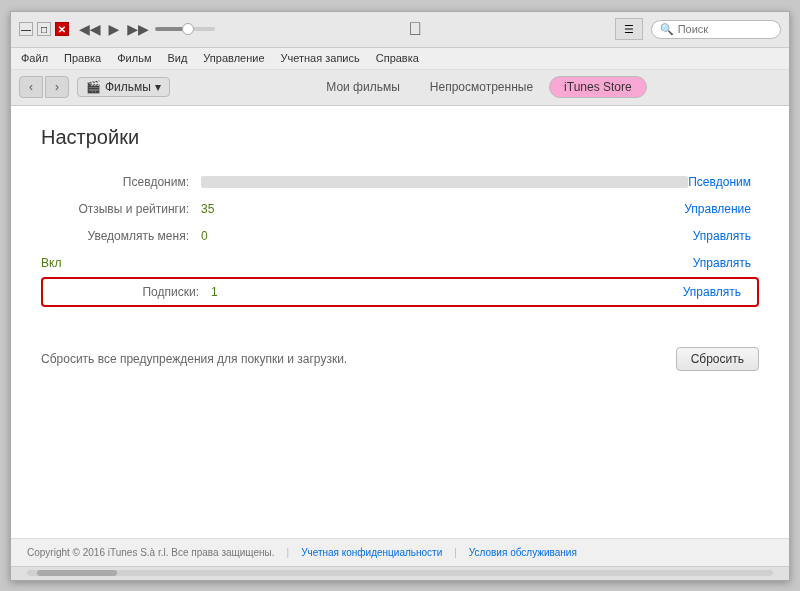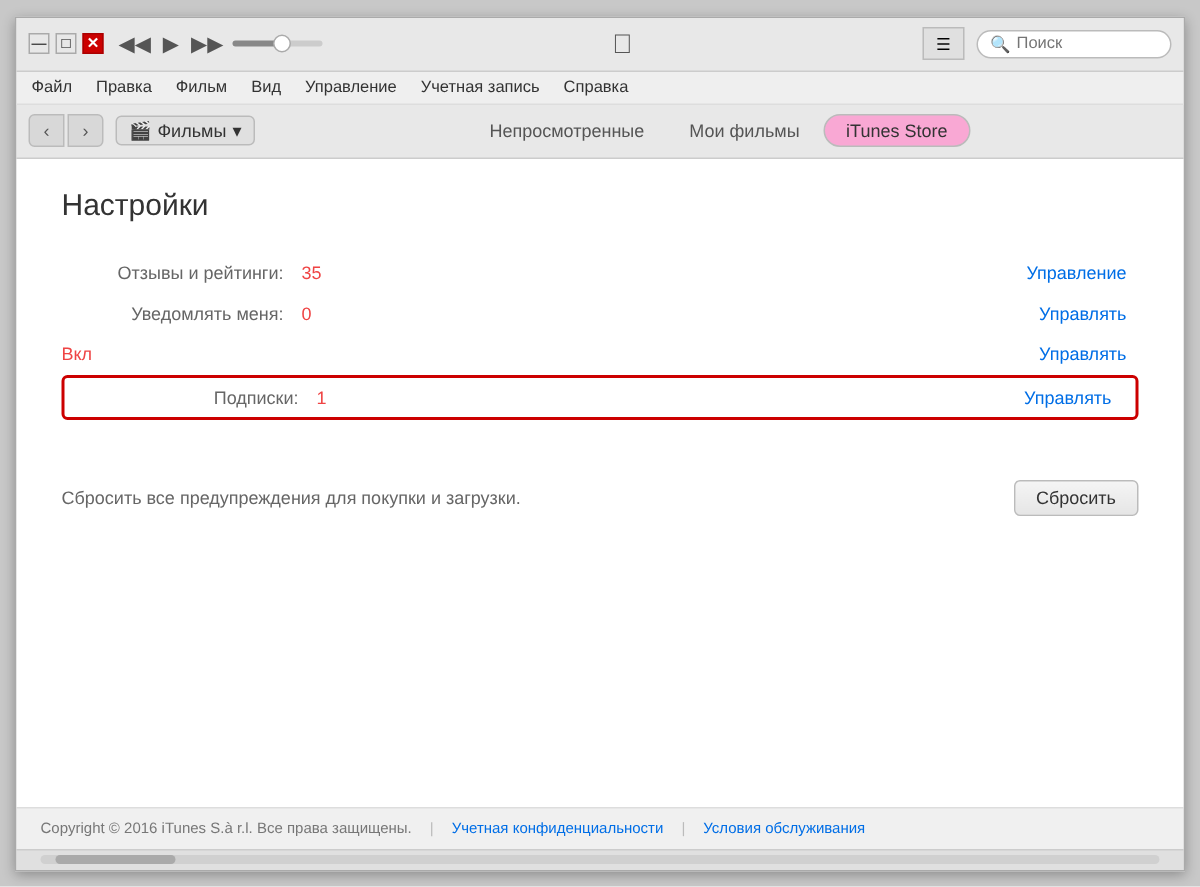--- a/index.html
+++ b/index.html
@@ -237,21 +237,21 @@
     .settings-label {
       width: 160px;
       text-align: right;
       color: #666;
       font-size: 12px;
       padding-right: 12px;
       flex-shrink: 0;
     }
     .settings-value {
       flex: 1;
-      color: #ef4444;
+      color: #4d7c0f;
       font-size: 12px;
     }
     .settings-value.redacted {
       color: #bbb;
       background: #ddd;
       height: 12px;
       width: 100px;
       border-radius: 2px;
       display: inline-block;
     }
@@ -371,31 +371,36 @@
     <div class="nav-arrows">
       <button class="nav-arrow">‹</button>
       <button class="nav-arrow">›</button>
     </div>
     <div class="section-selector">
       <span class="icon-film">🎬</span>
       <span>Фильмы</span>
       <span>▾</span>
     </div>
     <div class="nav-tabs">
+      <span class="nav-tab">Мои фильмы</span>
       <span class="nav-tab">Непросмотренные</span>
-      <span class="nav-tab">Мои фильмы</span>
       <span class="nav-tab active">iTunes Store</span>
     </div>
   </div>
 
   <div class="main-content">
     <div class="page-title">Настройки</div>
 
     <div class="settings-table">
 
+      <div class="settings-row">
+        <span class="settings-label">Псевдоним:</span>
+        <span class="settings-value redacted"></span>
+        <span class="settings-action">Псевдоним</span>
+      </div>
 
       <div class="settings-row">
         <span class="settings-label">Отзывы и рейтинги:</span>
         <span class="settings-value">35</span>
         <span class="settings-action">Управление</span>
       </div>
 
       <div class="settings-row">
         <span class="settings-label">Уведомлять меня:</span>
         <span class="settings-value">0</span>

